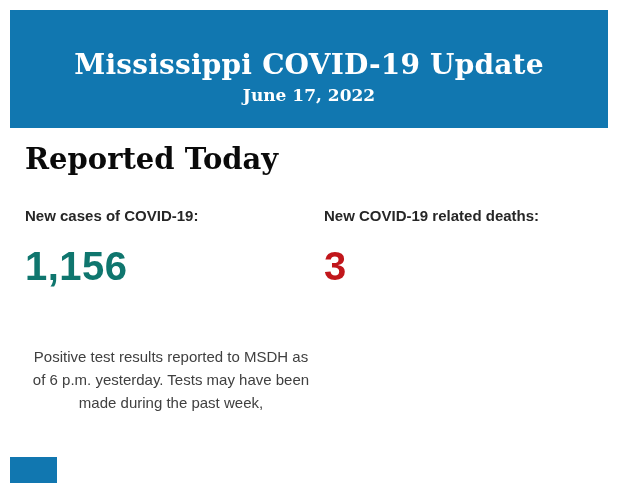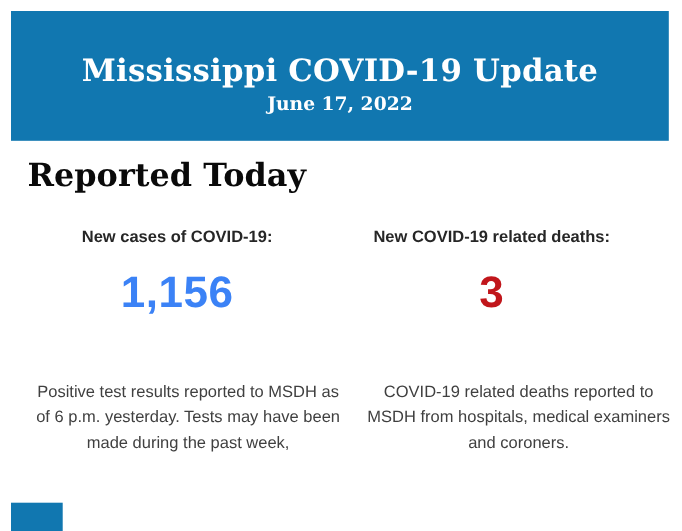--- a/index.html
+++ b/index.html
@@ -59,38 +59,38 @@
     font-family: "DejaVu Serif", serif;
     font-weight: bold;
     font-size: 29px;
     line-height: 42px;
   }
   
   .stat-col {
     position: absolute;
     top: 205px;
     width: 272px;
-    text-align: center;
+    text-align: left;
   }
   .stat-col.left  { left: 25px; }
-  .stat-col.right { left: 311px; }
+  .stat-col.right { left: 324px; }
   .stat-label {
     color: #262626;
     font-weight: bold;
     font-size: 15px;
     line-height: 22px;
   }
   .stat-value {
     margin-top: 16px;
     font-weight: bold;
     font-size: 40px;
     line-height: 46px;
     letter-spacing: 0.5px;
   }
-  .stat-value.cases  { color: #3b82f6; }
+  .stat-value.cases  { color: #0f766e; }
   .stat-value.deaths { color: #C1161B; }
   
   .stat-desc {
     position: absolute;
     top: 345px;
     width: 292px;
     color: #404040;
     font-size: 15px;
     line-height: 23px;
     text-align: center;
@@ -127,19 +127,16 @@
 
   <div class="stat-col right">
     <div class="stat-label">New COVID-19 related deaths:</div>
     <div class="stat-value deaths">3</div>
   </div>
 
   <div class="stat-desc left">Positive test results reported to MSDH as
 of 6 p.m. yesterday. Tests may have been
 made during the past week,</div>
 
-  <div class="stat-desc right">COVID-19 related deaths reported to
-MSDH from hospitals, medical examiners
-and coroners.</div>
 
   <div class="next-banner-partial"></div>
 
 </div>
 
 </body></html>

